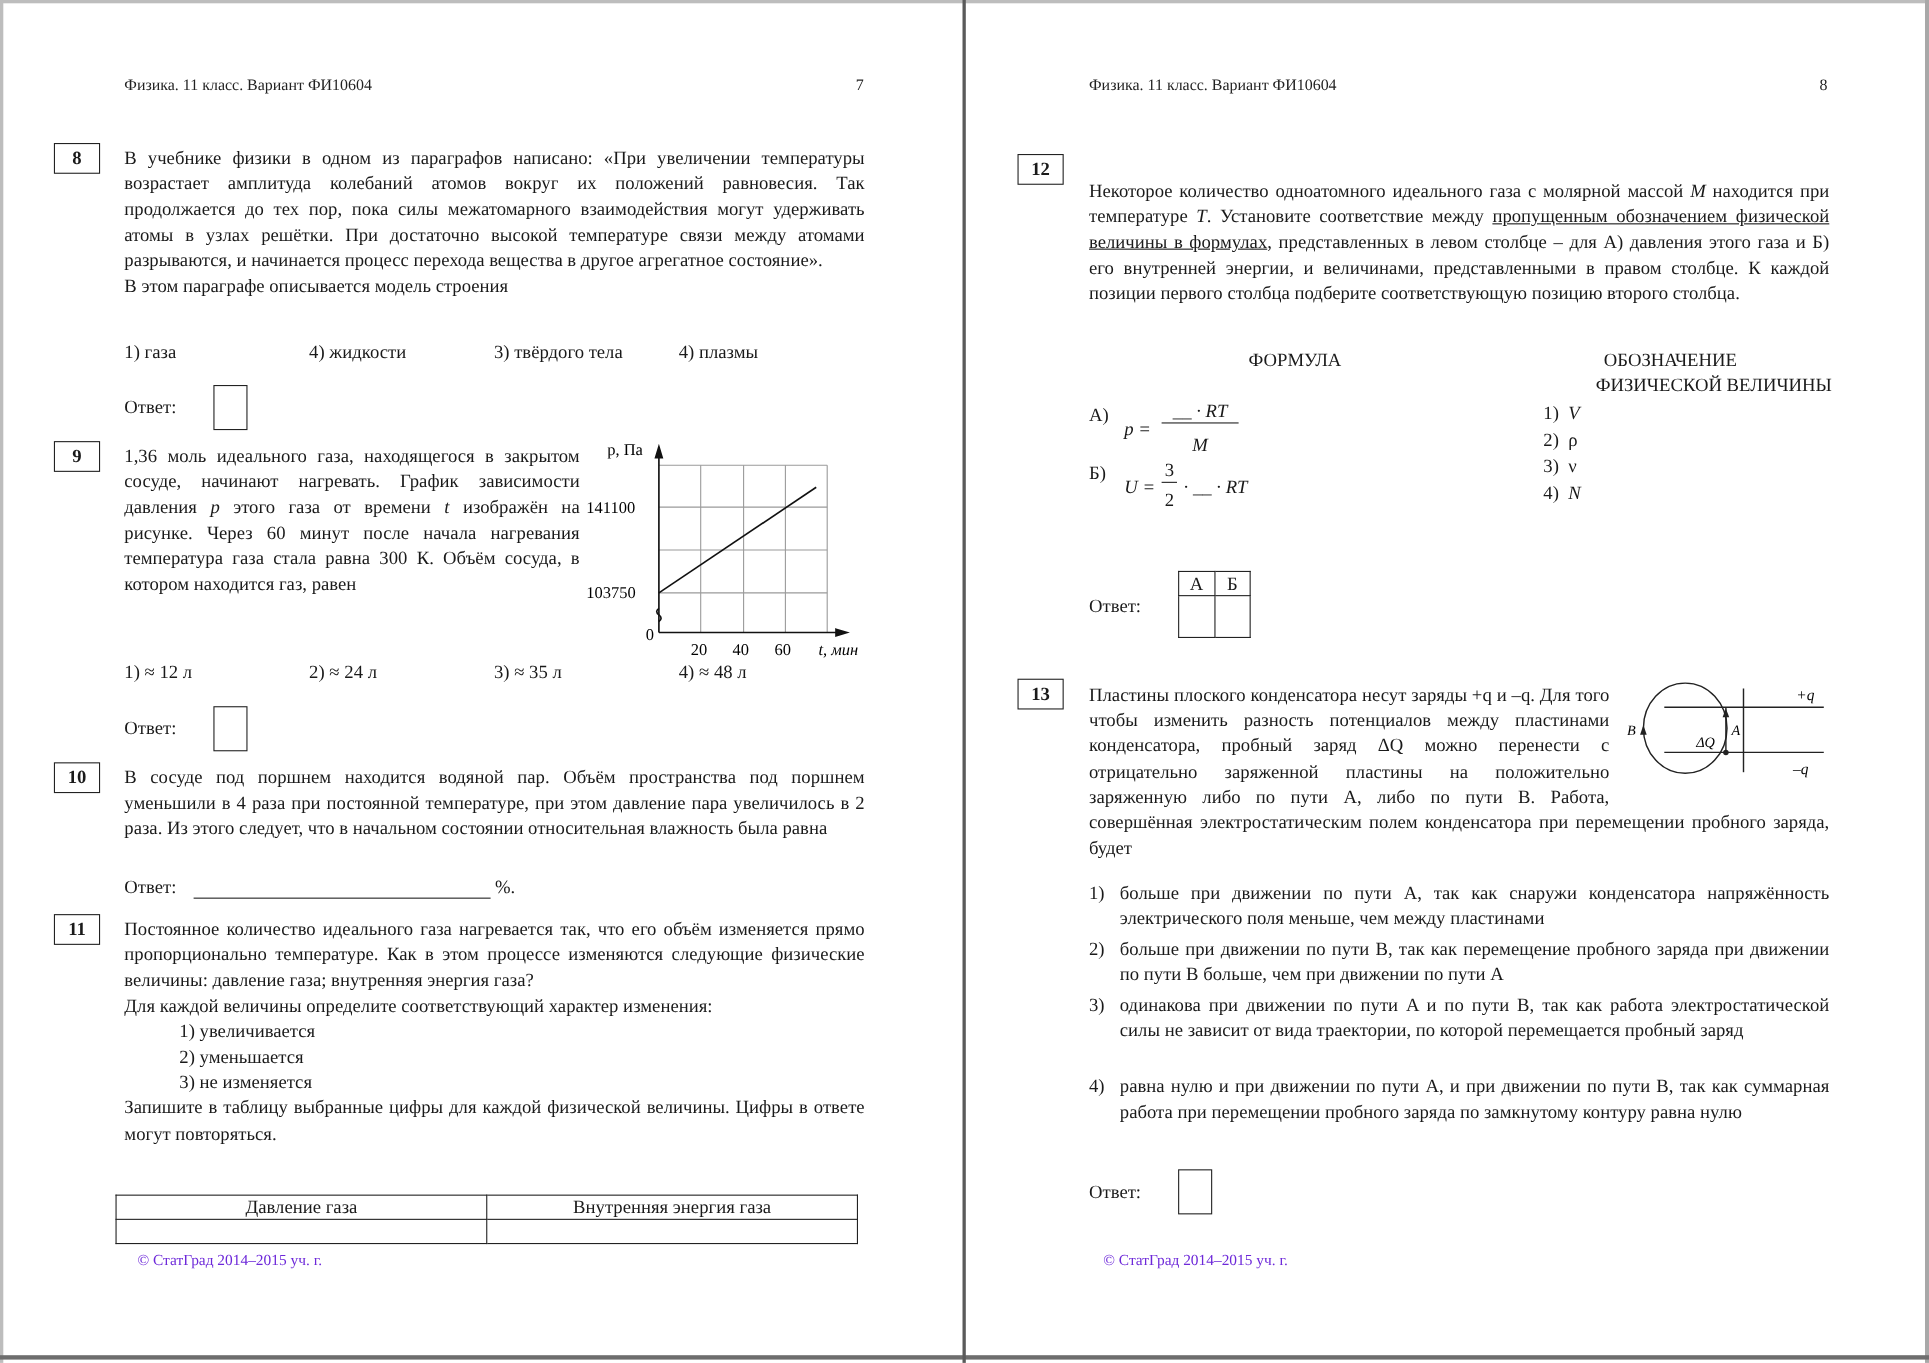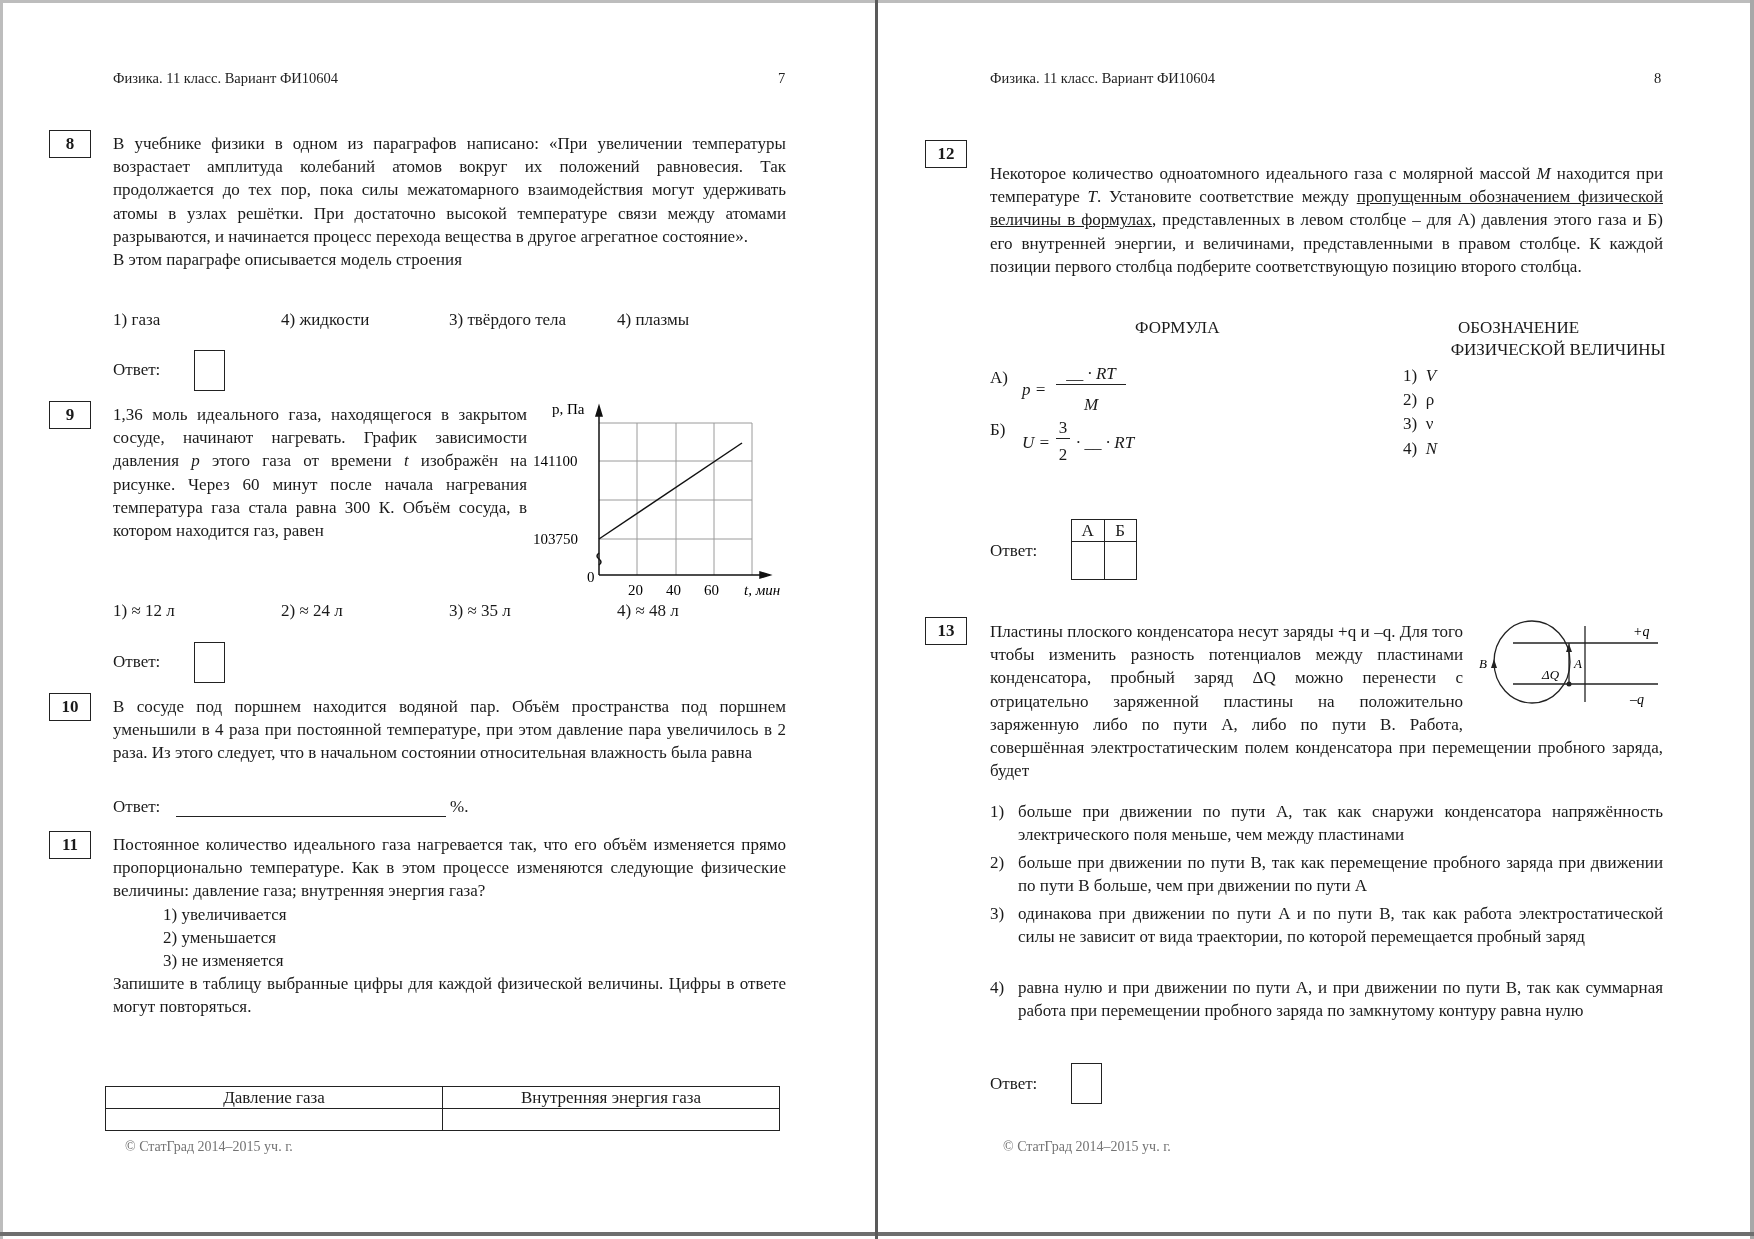--- a/index.html
+++ b/index.html
@@ -28,21 +28,21 @@
   .txt p { margin:0; }
   .line { position:absolute; font-size:17px; line-height:23px; white-space:nowrap; }
   .ans-label { position:absolute; font-size:17px; }
   .ans-box { position:absolute; width:29px; height:39px; border:1.5px solid #222; background:#fff; }
   .i { font-style:italic; }
   .u { text-decoration:underline; }
 
   table.grid { position:absolute; border-collapse:collapse; font-size:17px; }
   table.grid td { border:1.5px solid #222; text-align:center; padding:0; }
 
-  .copyright { position:absolute; font-size:14px; color:#737373; }
+  .copyright { position:absolute; font-size:14px; color:#6d28d9; }
   .opt-row { position:absolute; font-size:17px; line-height:23px; }
   .opt-row .num { position:absolute; left:0; }
   .opt-row .body { position:absolute; left:28px; right:0; text-align:justify; }
   .opt-row .body p { margin:0; }
   .indent { padding-left:50px; }
 </style>
 </head>
 <body>
 
 <div class="frame-top"></div>
@@ -112,20 +112,21 @@
   <div class="txt" style="left:113px; top:695px; width:673px;">
     <p>В сосуде под поршнем находится водяной пар. Объём пространства под поршнем уменьшили в 4 раза при постоянной температуре, при этом давление пара увеличилось в 2 раза. Из этого следует, что в начальном состоянии относительная влажность была равна</p>
   </div>
   <div class="ans-label" style="left:113px; top:797px;">Ответ:</div>
   <div style="position:absolute; left:176px; top:816px; width:270px; border-bottom:1.5px solid #222; height:0;"></div>
   <div class="ans-label" style="left:450px; top:797px;">%.</div>
 
   <div class="qnum" style="left:49px; top:831px;">11</div>
   <div class="txt" style="left:113px; top:833px; width:673px;">
     <p>Постоянное количество идеального газа нагревается так, что его объём изменяется прямо пропорционально температуре. Как в этом процессе изменяются следующие физические величины: давление газа; внутренняя энергия газа?</p>
+    <p style="text-align:left">Для каждой величины определите соответствующий характер изменения:</p>
     <p class="indent" style="text-align:left">1) увеличивается</p>
     <p class="indent" style="text-align:left">2) уменьшается</p>
     <p class="indent" style="text-align:left">3) не изменяется</p>
     <p>Запишите в таблицу выбранные цифры для каждой физической величины. Цифры в ответе могут повторяться.</p>
   </div>
   <table class="grid" style="left:105px; top:1086px; width:675px;">
     <tbody>
         <tr style="height:22px;margin-top:47px;">
       <td style="width:50%;">Давление газа</td>
       <td>Внутренняя энергия газа</td>

